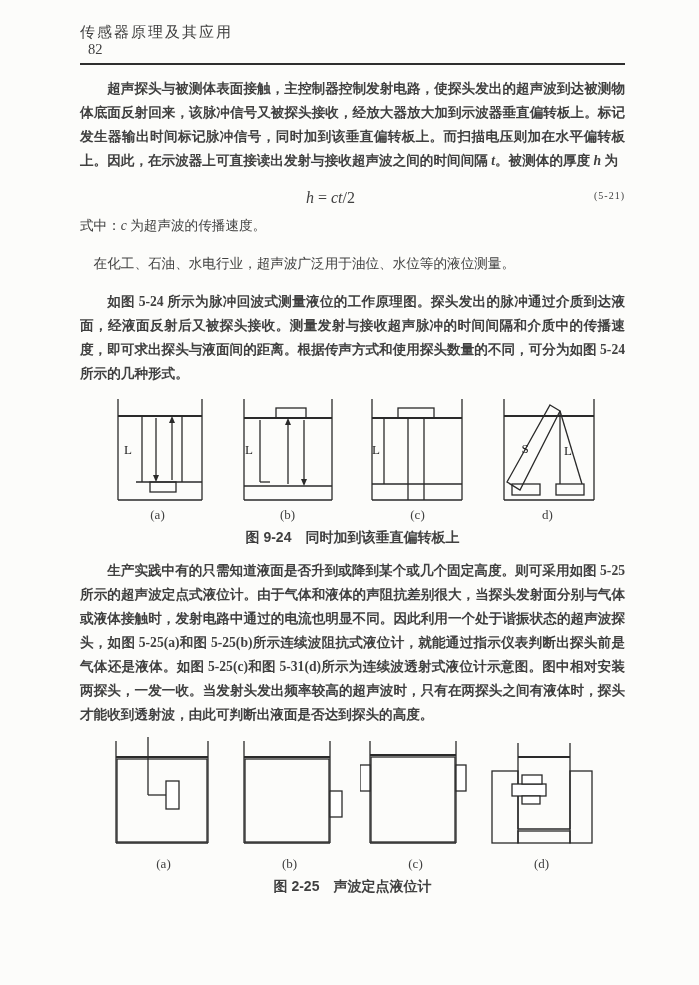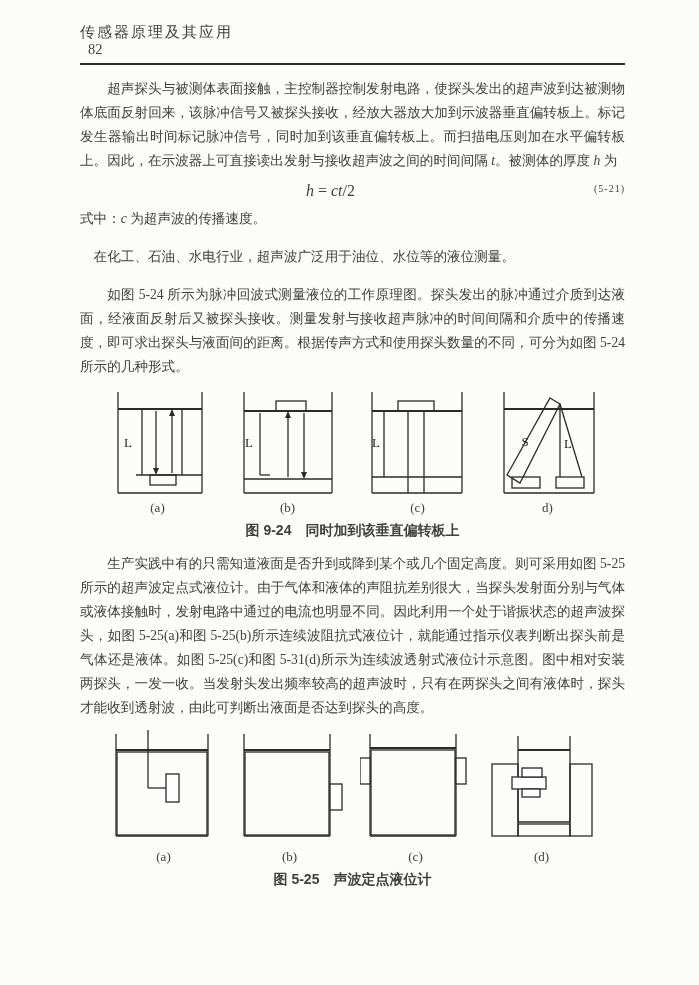--- a/index.html
+++ b/index.html
@@ -7,27 +7,27 @@
     width:699px;height:985px;background:#fcfcfa;color:#404040;
     font-family:"Liberation Serif","DejaVu Serif",serif;
     position:relative;overflow:hidden;box-sizing:border-box;
   }
   .content{padding:0 74px 0 80px;}
   .pagehead{position:relative;padding-top:36px;height:22px;}
   .pagenum{position:absolute;left:8px;bottom:0;font-size:14.5px;}
   .booktitle{position:absolute;left:0;right:0;bottom:16px;text-align:left;font-size:15px;letter-spacing:2px;}
   .rule{border-bottom:2.5px solid #2e2e2e;margin-top:5px;}
   .para{font-size:13.6px;line-height:24px;text-align:justify;margin:0;}
-  .indent2{text-indent:2em;}
+  .indent2{text-indent:2em;font-weight:bold;}
   .indent1{text-indent:1em;}
   .mt12{margin-top:12px;}
   .mt2{margin-top:14px;}
   .heading{font-weight:bold;text-indent:1em;margin-top:6px;font-size:14px;
     font-family:"Liberation Sans","DejaVu Sans",sans-serif;}
-  .formula-row{position:relative;margin:9px 0 1px;height:24px;font-size:16px;}
+  .formula-row{position:relative;margin:16px 0 1px;height:24px;font-size:16px;}
   .formula{position:absolute;left:0;right:0;top:0;text-align:center;transform:translateX(-22px);}
   .formula i, .para i{font-style:italic;font-family:"Liberation Serif","DejaVu Serif",serif;}
   .eqnum{position:absolute;right:0;top:1px;font-size:10px;letter-spacing:1px;}
   .fig-row{display:flex;justify-content:center;align-items:flex-end;gap:18px;margin-top:10px;}
   .fig-row.tight{gap:14px;}
   .diagram{display:flex;flex-direction:column;align-items:center;}
   .fig-label{font-size:13px;margin-top:1px;}
   .fig-caption{text-align:center;font-weight:bold;font-size:14px;margin-top:6px;
     font-family:"Liberation Sans","DejaVu Sans",sans-serif;}
   .capgap{display:inline-block;width:14px;}
@@ -249,16 +249,16 @@
           </g>
           <g>
             <rect class="white" x="26" y="47" width="34" height="12"></rect>
             <rect class="white" x="36" y="38" width="20" height="9"></rect>
             <rect class="white" x="36" y="59" width="18" height="8"></rect>
           </g>
         </svg>
         <div class="fig-label">(d)</div>
       </div>
     </div>
-    <div class="fig-caption"><span>图 5-25</span><span class="capgap"></span><span>声波定点液位计</span></div>
+    <div class="fig-caption"><span>图 2-25</span><span class="capgap"></span><span>声波定点液位计</span></div>
 
   </div>
 </div>
 
 </body></html>

